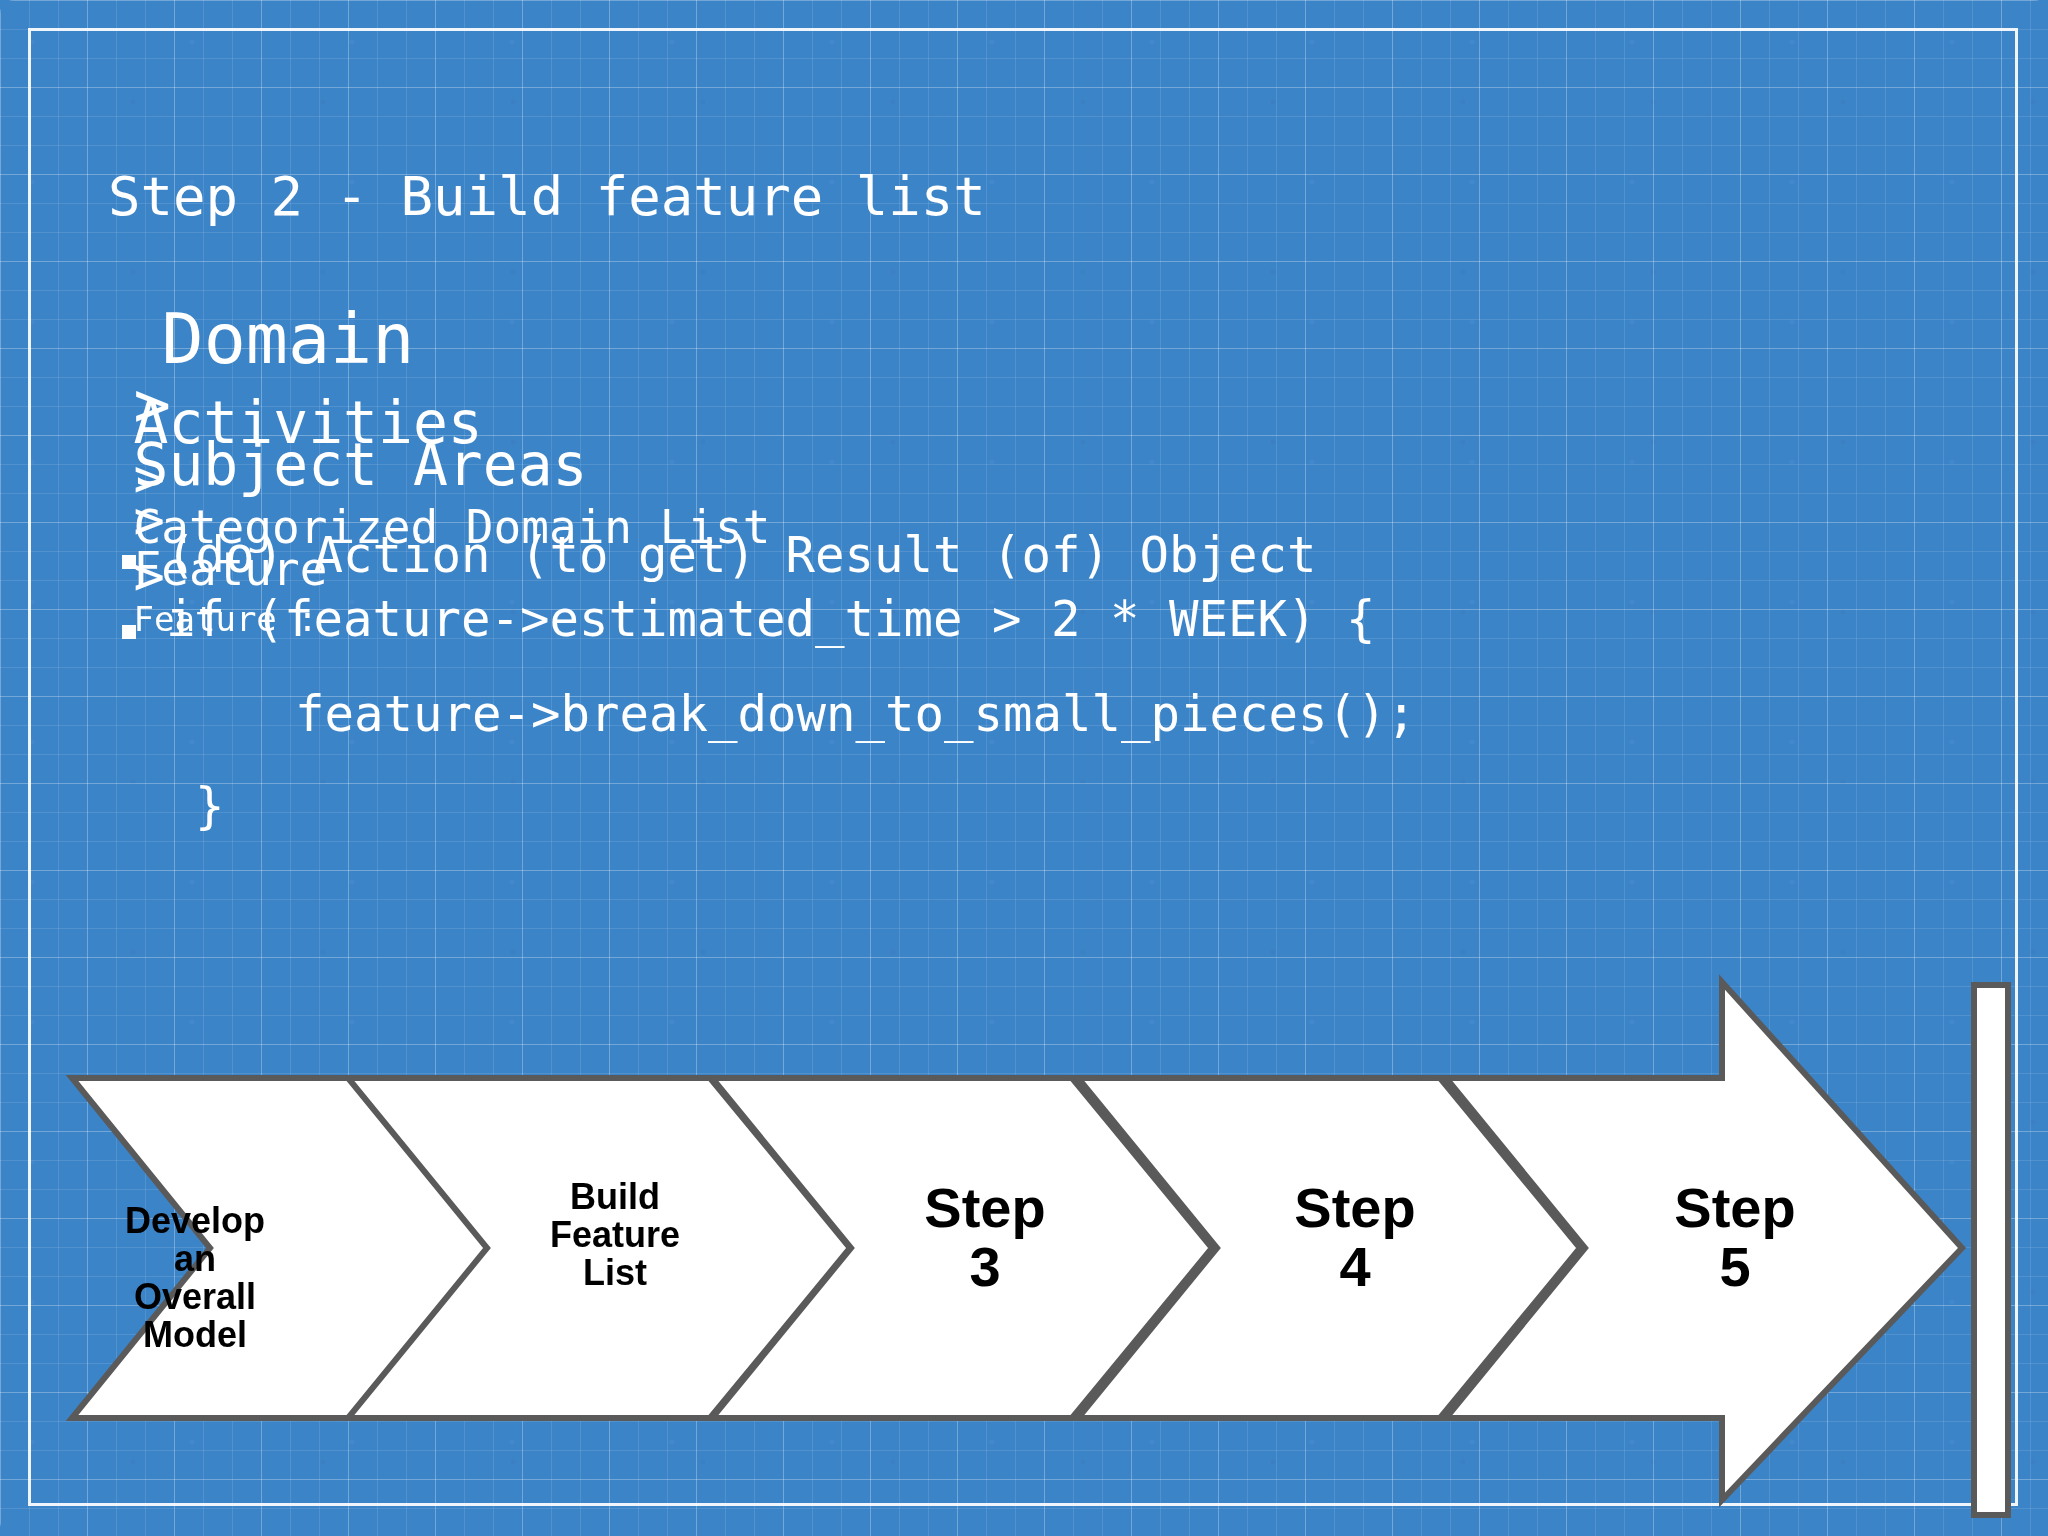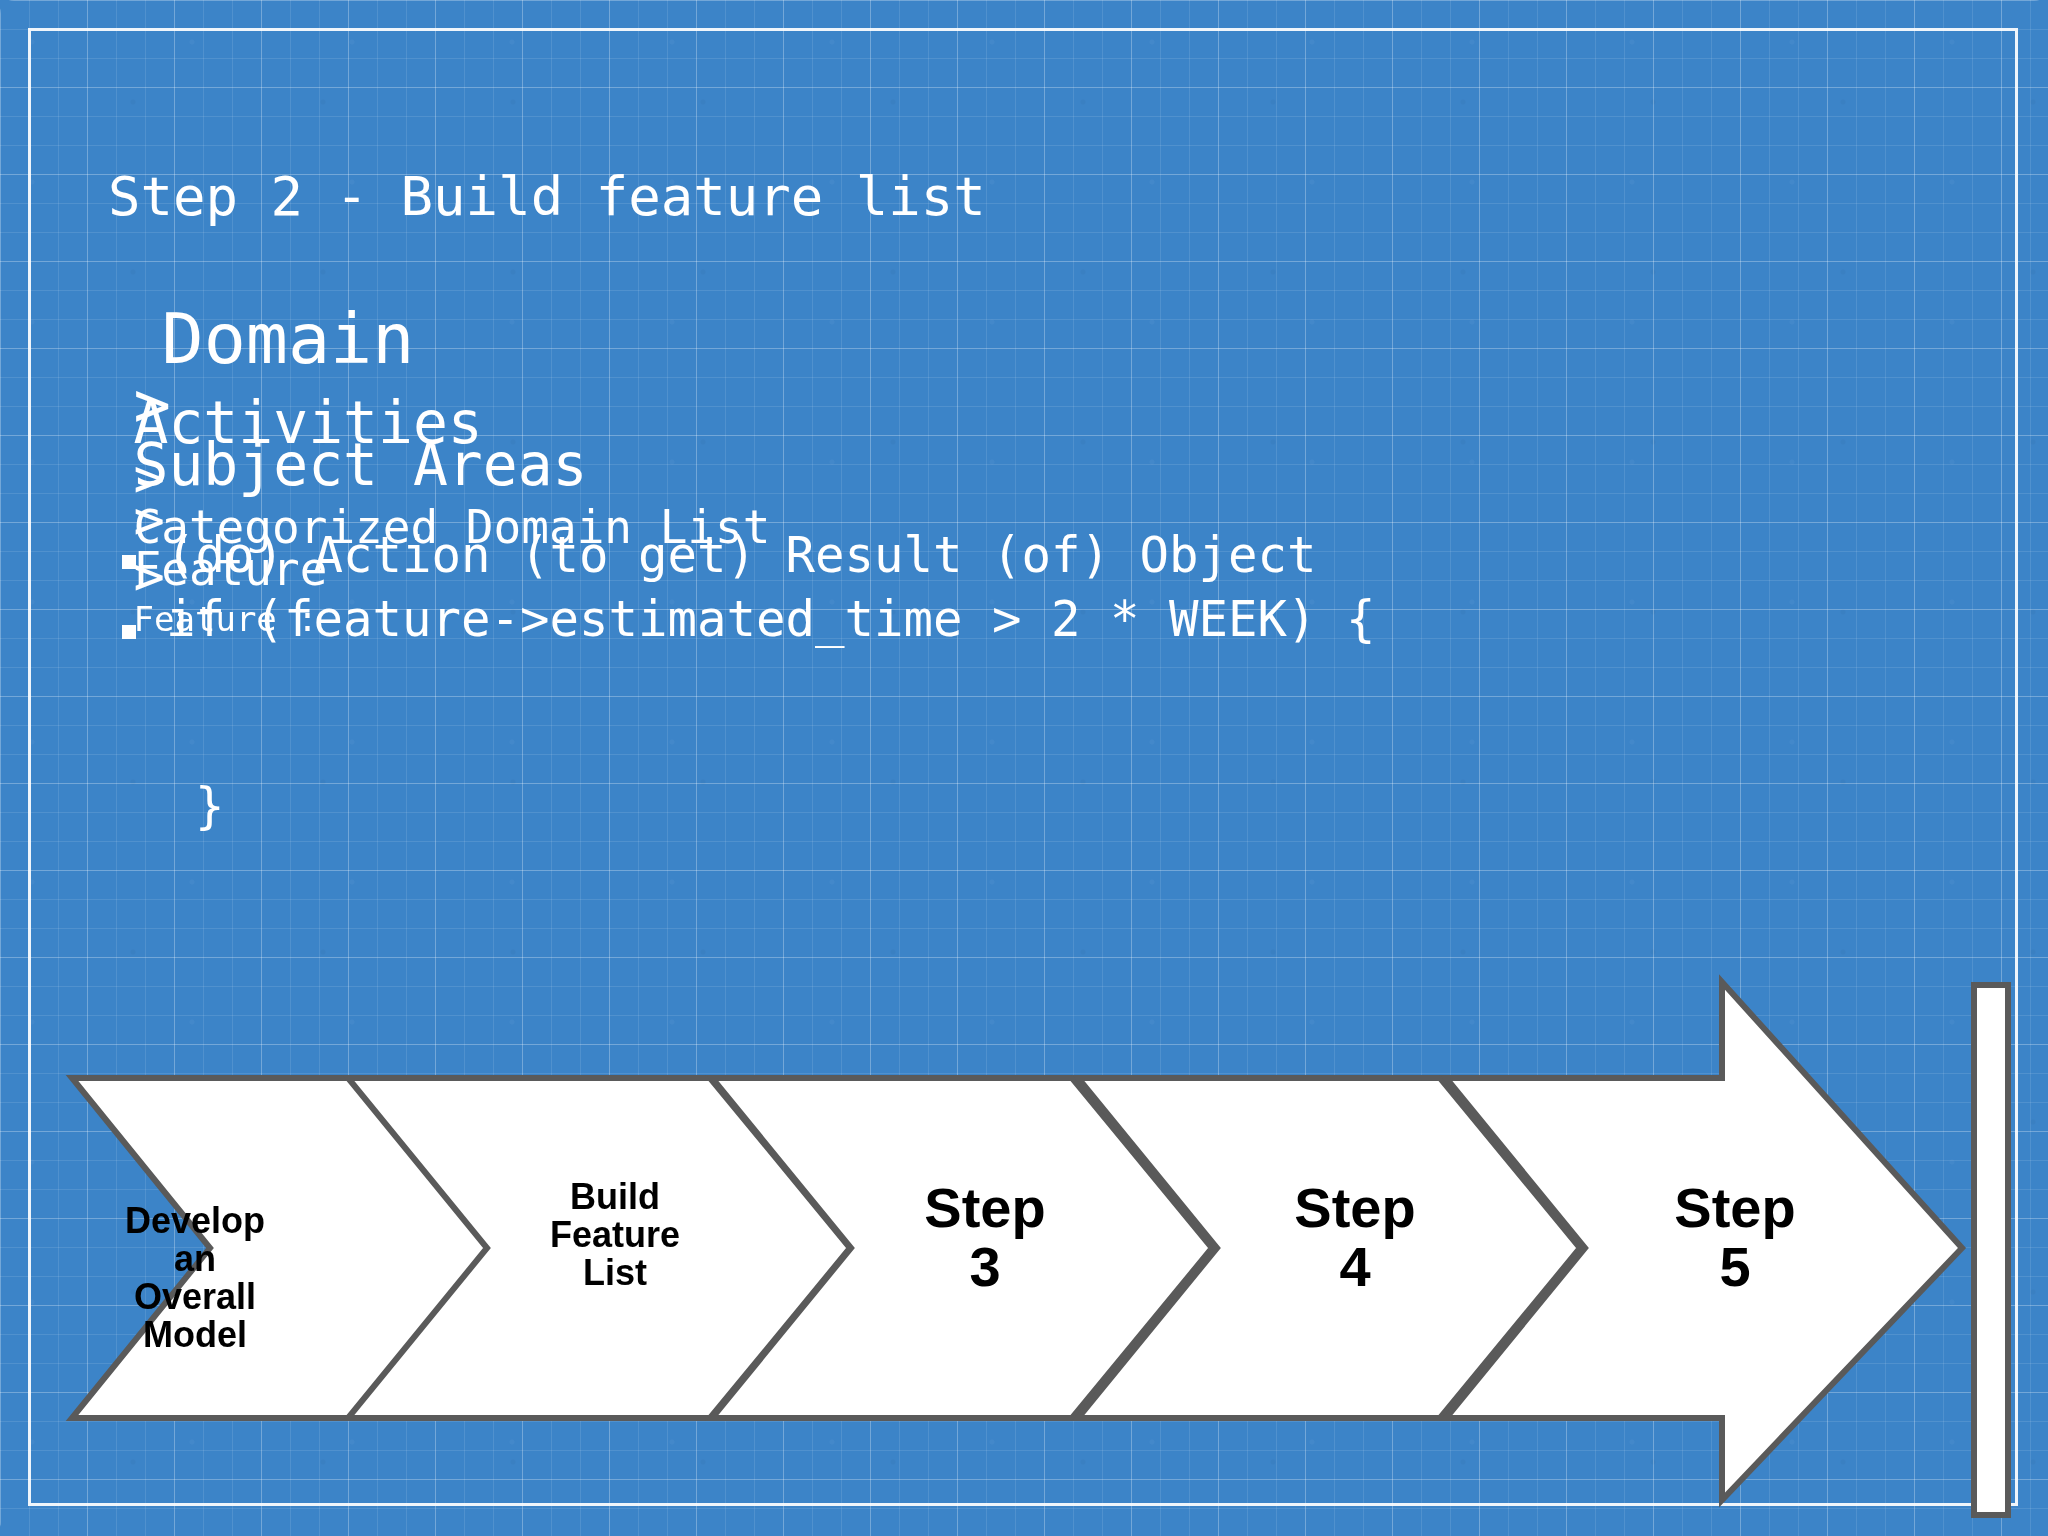--- a/index.html
+++ b/index.html
@@ -117,20 +117,23 @@
   <div class="bulletline" id="b1">
     <span class="sq"></span>
     <span class="btext">(do) Action (to get) Result (of) Object</span>
   </div>
 
   <div class="bulletline" id="b2">
     <span class="sq"></span>
     <span class="btext">if (feature-&gt;estimated_time &gt; 2 * WEEK) {</span>
   </div>
 
+  <div class="bulletline" id="b3">
+    <span class="btext">feature-&gt;break_down_to_small_pieces();</span>
+  </div>
 
   <div class="bulletline" id="b4">
     <span class="btext">}</span>
   </div>
 
   <svg id="flow" viewBox="0 0 2048 1536">
 
     <polygon points="72,1078 352,1078 492,1248 352,1418 72,1418 210,1248" fill="#ffffff" stroke="#5a5a5a" stroke-width="6" stroke-linejoin="miter"></polygon>
 
     <polygon points="348,1078 710,1078 850,1248 710,1418 348,1418 487,1248" fill="#ffffff" stroke="#5a5a5a" stroke-width="6" stroke-linejoin="miter"></polygon>

